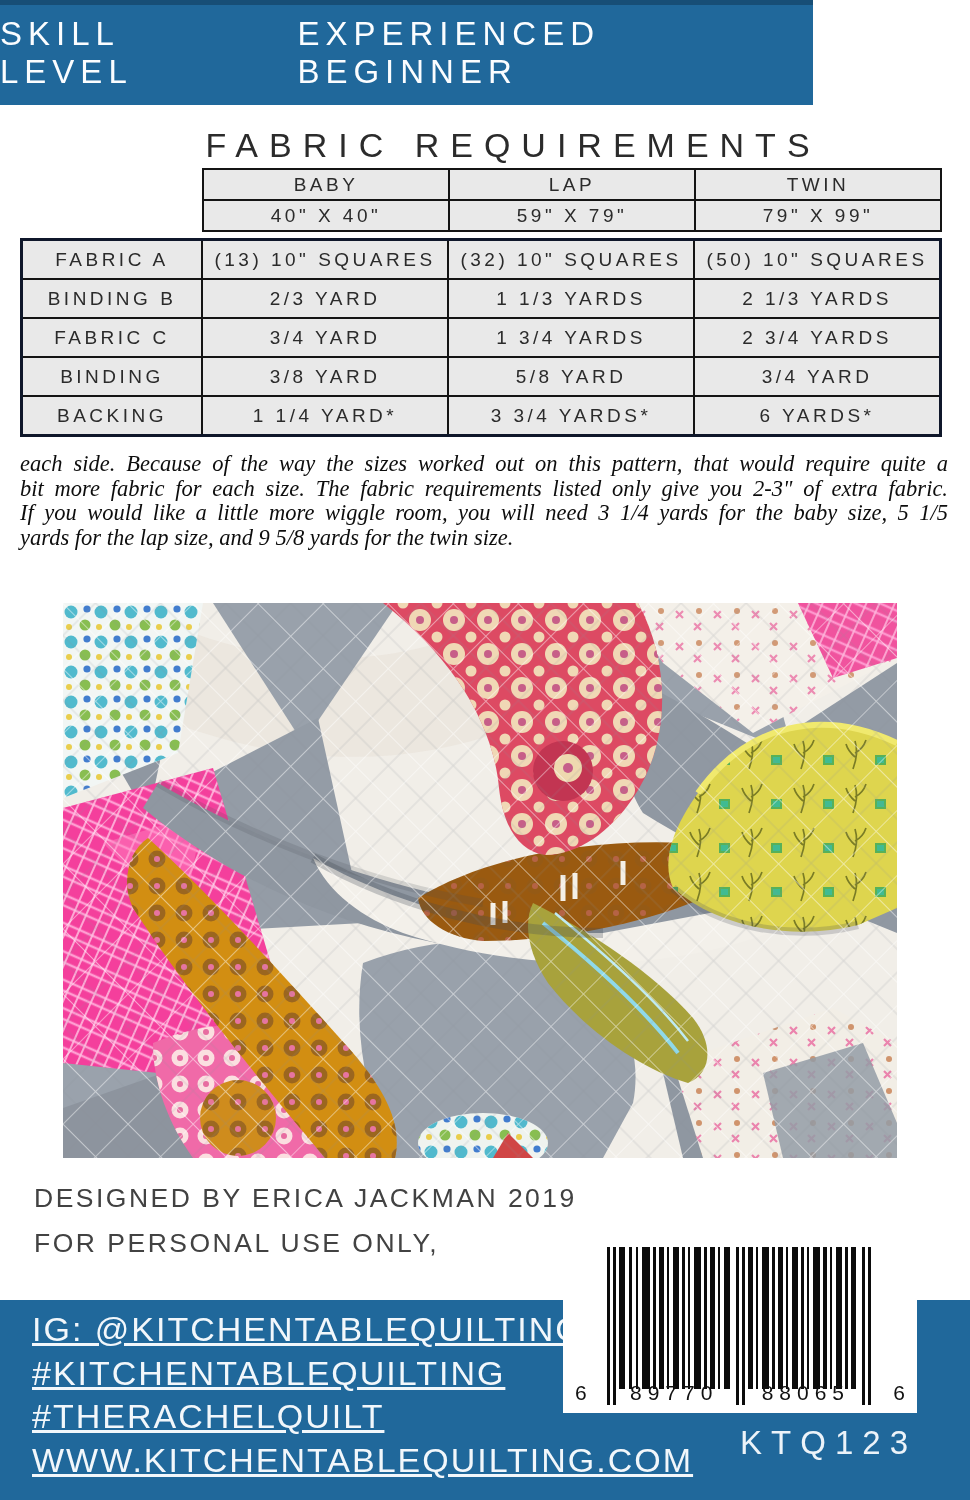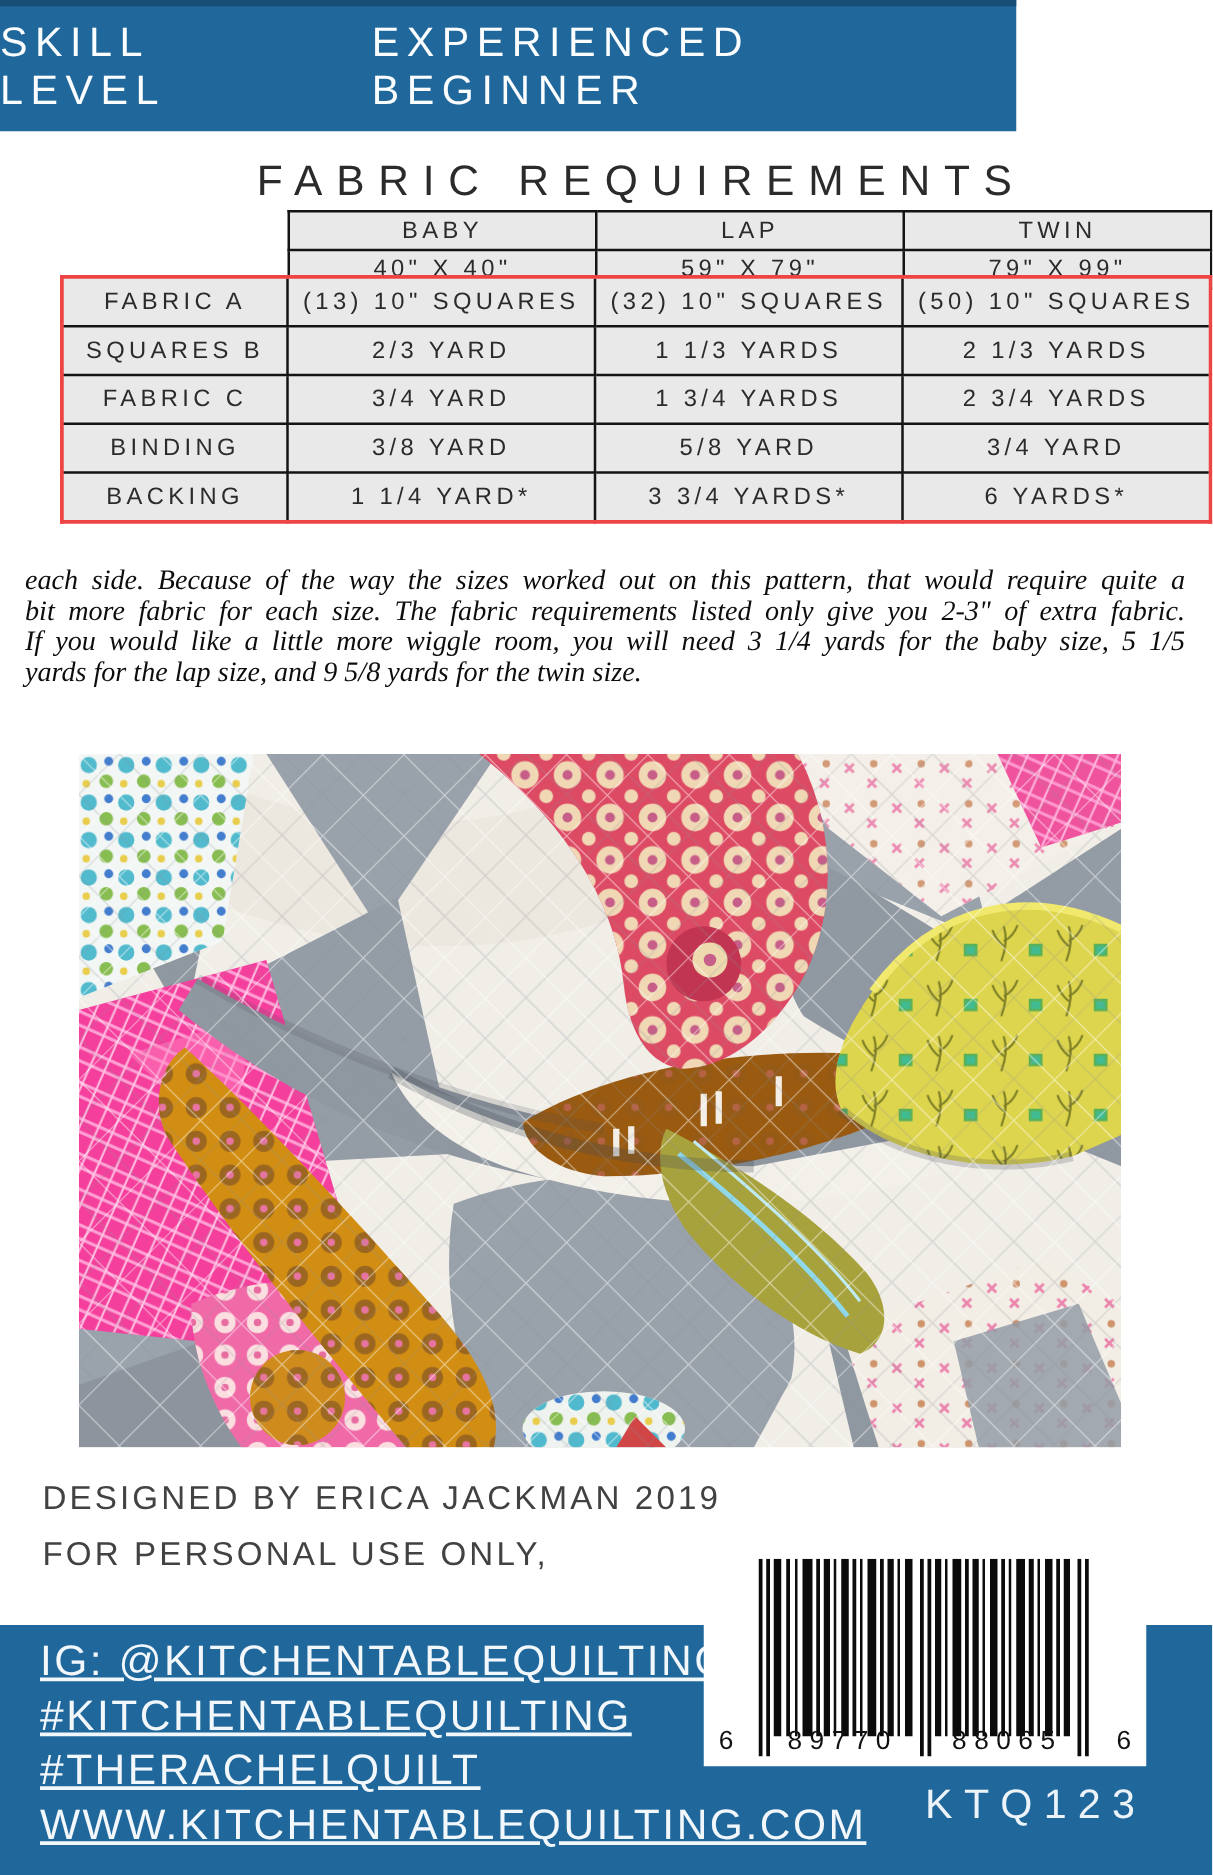--- a/index.html
+++ b/index.html
@@ -9,26 +9,26 @@
   
   .header-bar{position:absolute;left:0;top:0;width:813px;height:105px;background:#20689b;
               display:flex;align-items:center;justify-content:center;gap:42px;}
   .header-bar::before{content:"";position:absolute;left:0;top:0;width:100%;height:5px;
               background:#174e76;}
   .header-txt{color:#fbfdff;font-size:33px;letter-spacing:6px;font-weight:400;}
 
   
   .tbl-title{position:absolute;left:0;top:126px;width:970px;text-align:center;
              font-size:34px;letter-spacing:11px;color:#2b2b2b;margin-left:28px;}
-  table.qt{border-collapse:collapse;position:absolute;margin-left:28px;}
+  table.qt{border-collapse:collapse;position:absolute;}
   table.qt td{background:#e9e9e9;border:2px solid #141414;text-align:center;
               font-size:19px;letter-spacing:3.5px;color:#2b2b2b;padding:0;}
   .size-tbl{left:202px;top:168px;}
   .size-tbl td{width:244px;height:29px;}
-  .main-tbl{left:20px;top:220px;border:3px solid #ef4444;}
+  .main-tbl{left:20px;top:238px;border:3px solid #0f172a;}
   .main-tbl td{height:37px;}
   .main-tbl td.lbl{width:178px;}
   .main-tbl td.v{width:244px;}
 
   
   .footnote{position:absolute;left:20px;top:452px;width:928px;
             font-family:"Liberation Serif",serif;font-style:italic;color:#0d0d0d;
             font-size:22.5px;line-height:24.6px;}
   .fn-line{text-align:justify;text-align-last:justify;}
   .fn-line.last{text-align-last:left;}
@@ -85,21 +85,21 @@
 
   <table class="qt main-tbl">
     <tbody>
         <tr>
       <td class="lbl">FABRIC A</td>
       <td class="v">(13) 10" SQUARES</td>
       <td class="v">(32) 10" SQUARES</td>
       <td class="v">(50) 10" SQUARES</td>
     </tr>
     <tr>
-      <td class="lbl">SQUARES B</td>
+      <td class="lbl">BINDING B</td>
       <td class="v">2/3 YARD</td>
       <td class="v">1 1/3 YARDS</td>
       <td class="v">2 1/3 YARDS</td>
     </tr>
     <tr>
       <td class="lbl">FABRIC C</td>
       <td class="v">3/4 YARD</td>
       <td class="v">1 3/4 YARDS</td>
       <td class="v">2 3/4 YARDS</td>
     </tr>

